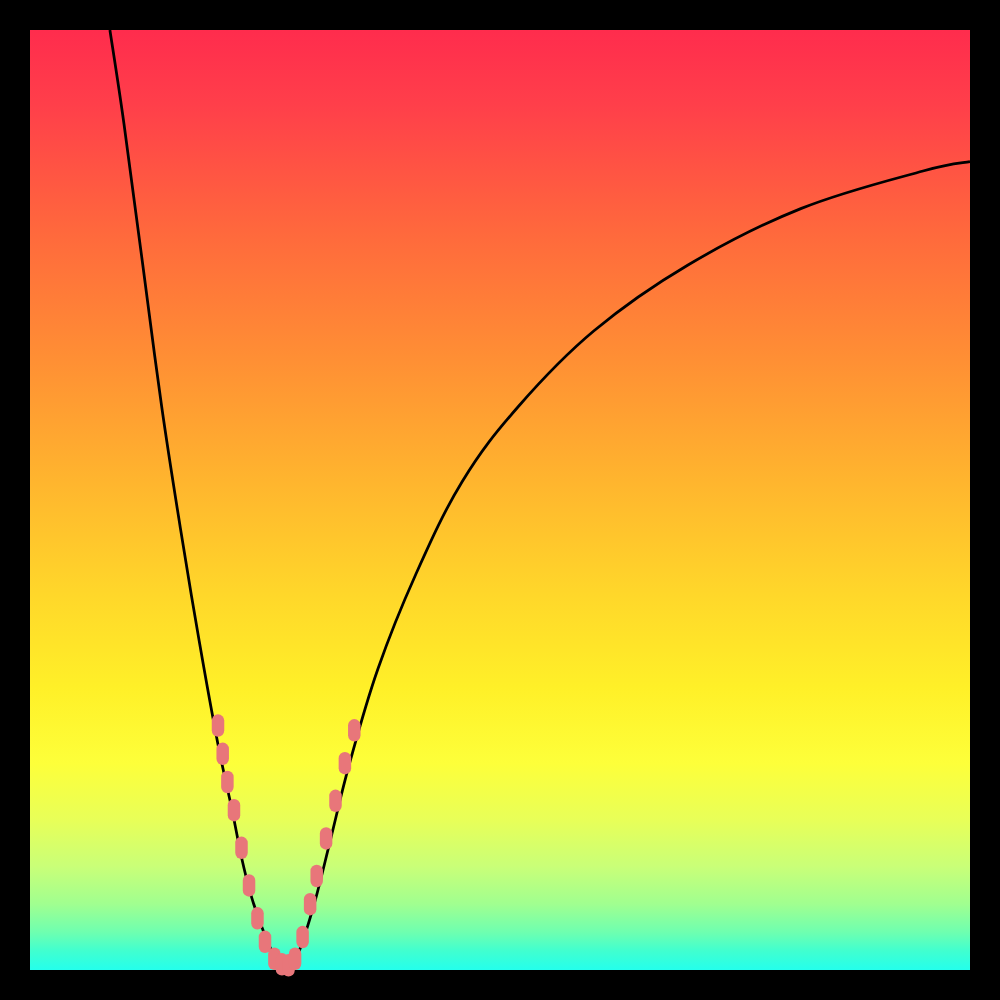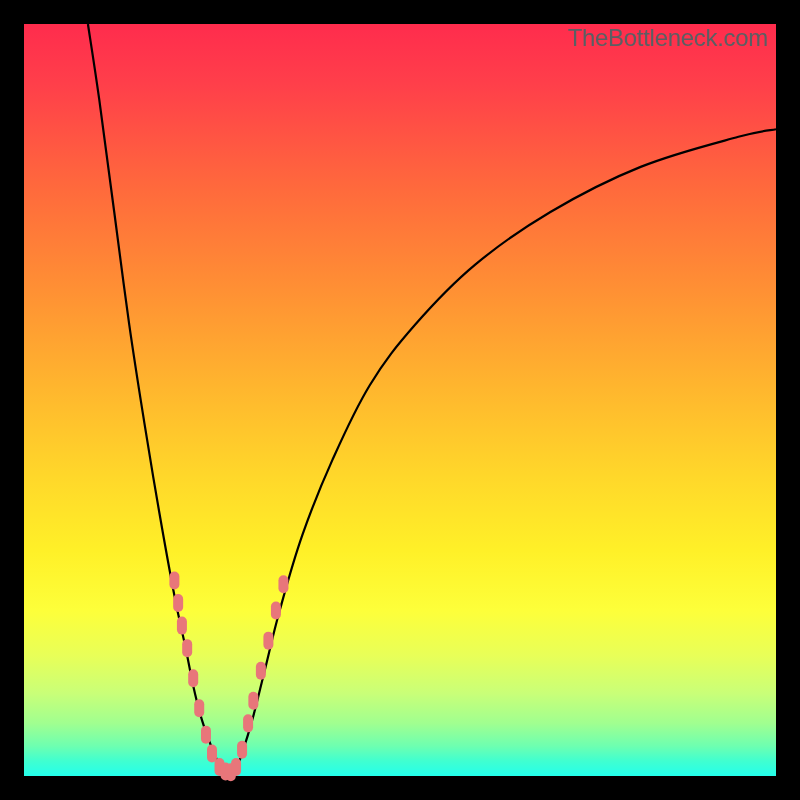--- a/index.html
+++ b/index.html
@@ -58,21 +58,20 @@
     stroke-width: 2.2;
   }
   .markers circle, .markers rect {
     fill: #e8767a;
   }
 </style>
 </head>
 <body>
 
 <div class="frame">
-  <div class="watermark">TheBottleneck.com</div>
 
   <svg class="curves" viewBox="0 0 752 752">
     <path id="left-branch" class="curve-path" d="M 63.92 0.00 C 65.95 13.54, 70.46 41.36, 75.20 75.20 C 79.94 109.04, 84.83 147.39, 90.24 188.00 C 95.65 228.61, 99.87 262.90, 105.28 300.80 C 110.69 338.70, 114.91 364.72, 120.32 398.56 C 125.73 432.40, 129.95 457.67, 135.36 488.80 C 140.77 519.93, 145.66 547.16, 150.40 571.52 C 155.14 595.88, 158.30 607.92, 161.68 624.16 C 165.06 640.40, 166.49 649.58, 169.20 661.76 C 171.91 673.94, 174.01 682.36, 176.72 691.84 C 179.43 701.32, 181.53 706.96, 184.24 714.40 C 186.95 721.84, 189.05 727.11, 191.76 733.20 C 194.47 739.29, 197.93 745.53, 199.28 748.24"></path>
     <path id="right-branch" class="curve-path" d="M 210.56 748.24 C 211.91 744.86, 214.70 739.59, 218.08 729.44 C 221.46 719.29, 225.30 706.73, 229.36 691.84 C 233.42 676.95, 235.90 665.67, 240.64 646.72 C 245.38 627.77, 248.91 610.92, 255.68 586.56 C 262.45 562.20, 268.76 538.43, 278.24 511.36 C 287.72 484.29, 296.14 463.23, 308.32 436.16 C 320.50 409.09, 331.03 385.32, 345.92 360.96 C 360.81 336.60, 372.09 322.46, 391.04 300.80 C 409.99 279.14, 426.84 260.94, 451.20 240.64 C 475.56 220.34, 496.62 205.60, 526.40 188.00 C 556.18 170.40, 582.80 156.42, 616.64 142.88 C 650.48 129.34, 690.04 119.57, 714.40 112.80 C 738.76 106.03, 745.23 106.63, 752.00 105.28"></path>
     <g id="markers" class="markers">
         <rect x="145.40" y="547.48" width="10" height="18" rx="5" ry="5" fill="#e8767a"></rect>
         <rect x="149.16" y="570.04" width="10" height="18" rx="5" ry="5" fill="#e8767a"></rect>
         <rect x="152.92" y="592.60" width="10" height="18" rx="5" ry="5" fill="#e8767a"></rect>
         <rect x="158.18" y="615.16" width="10" height="18" rx="5" ry="5" fill="#e8767a"></rect>
         <rect x="164.20" y="645.24" width="10" height="18" rx="5" ry="5" fill="#e8767a"></rect>

